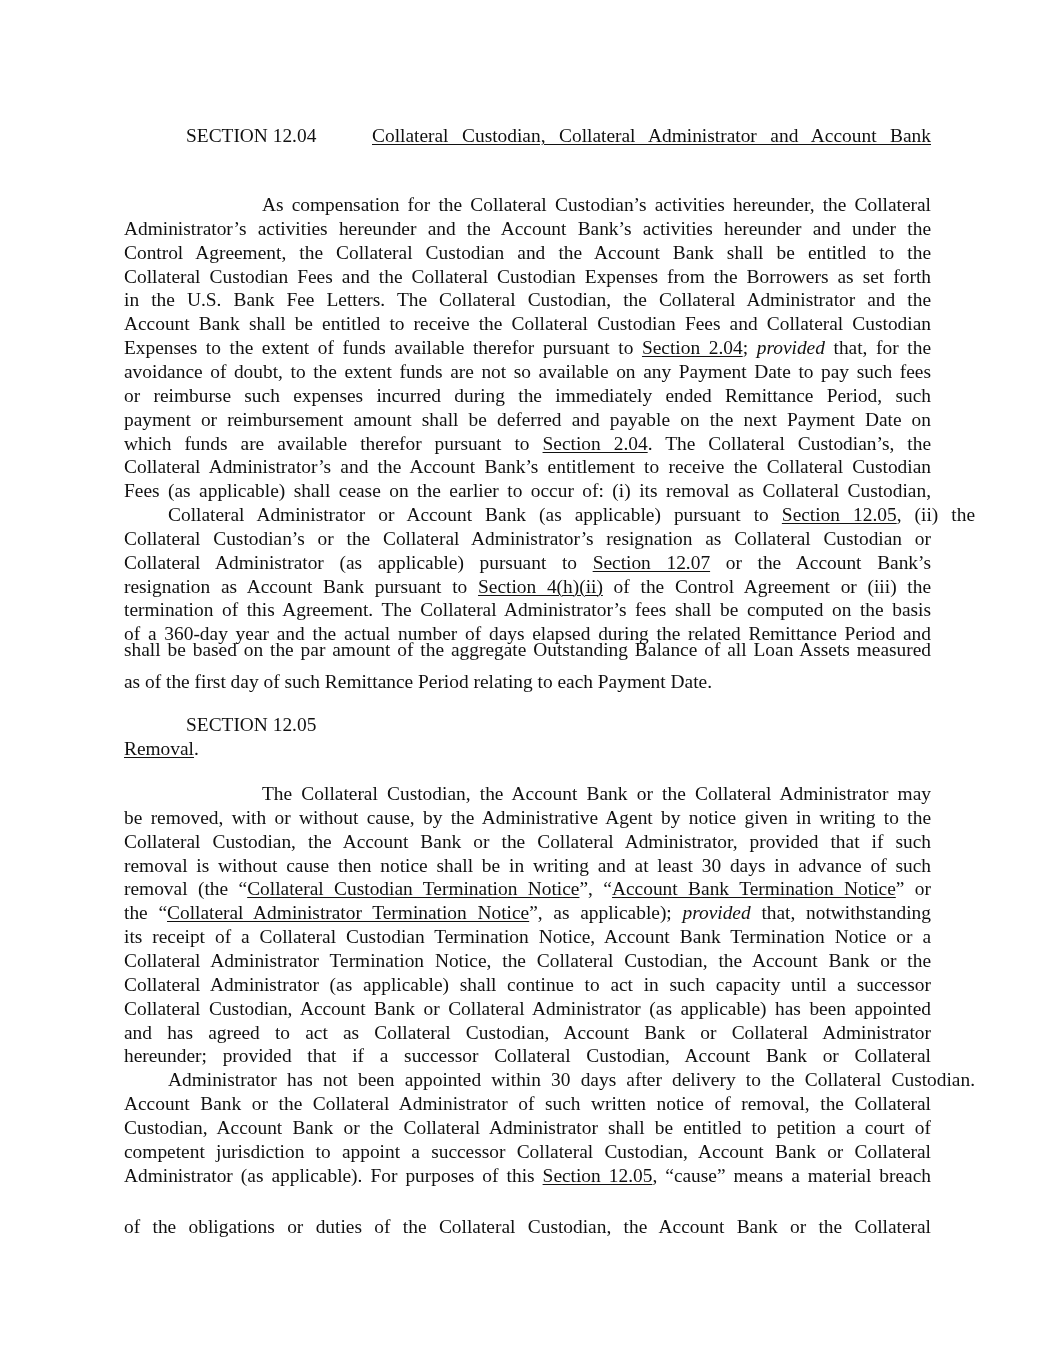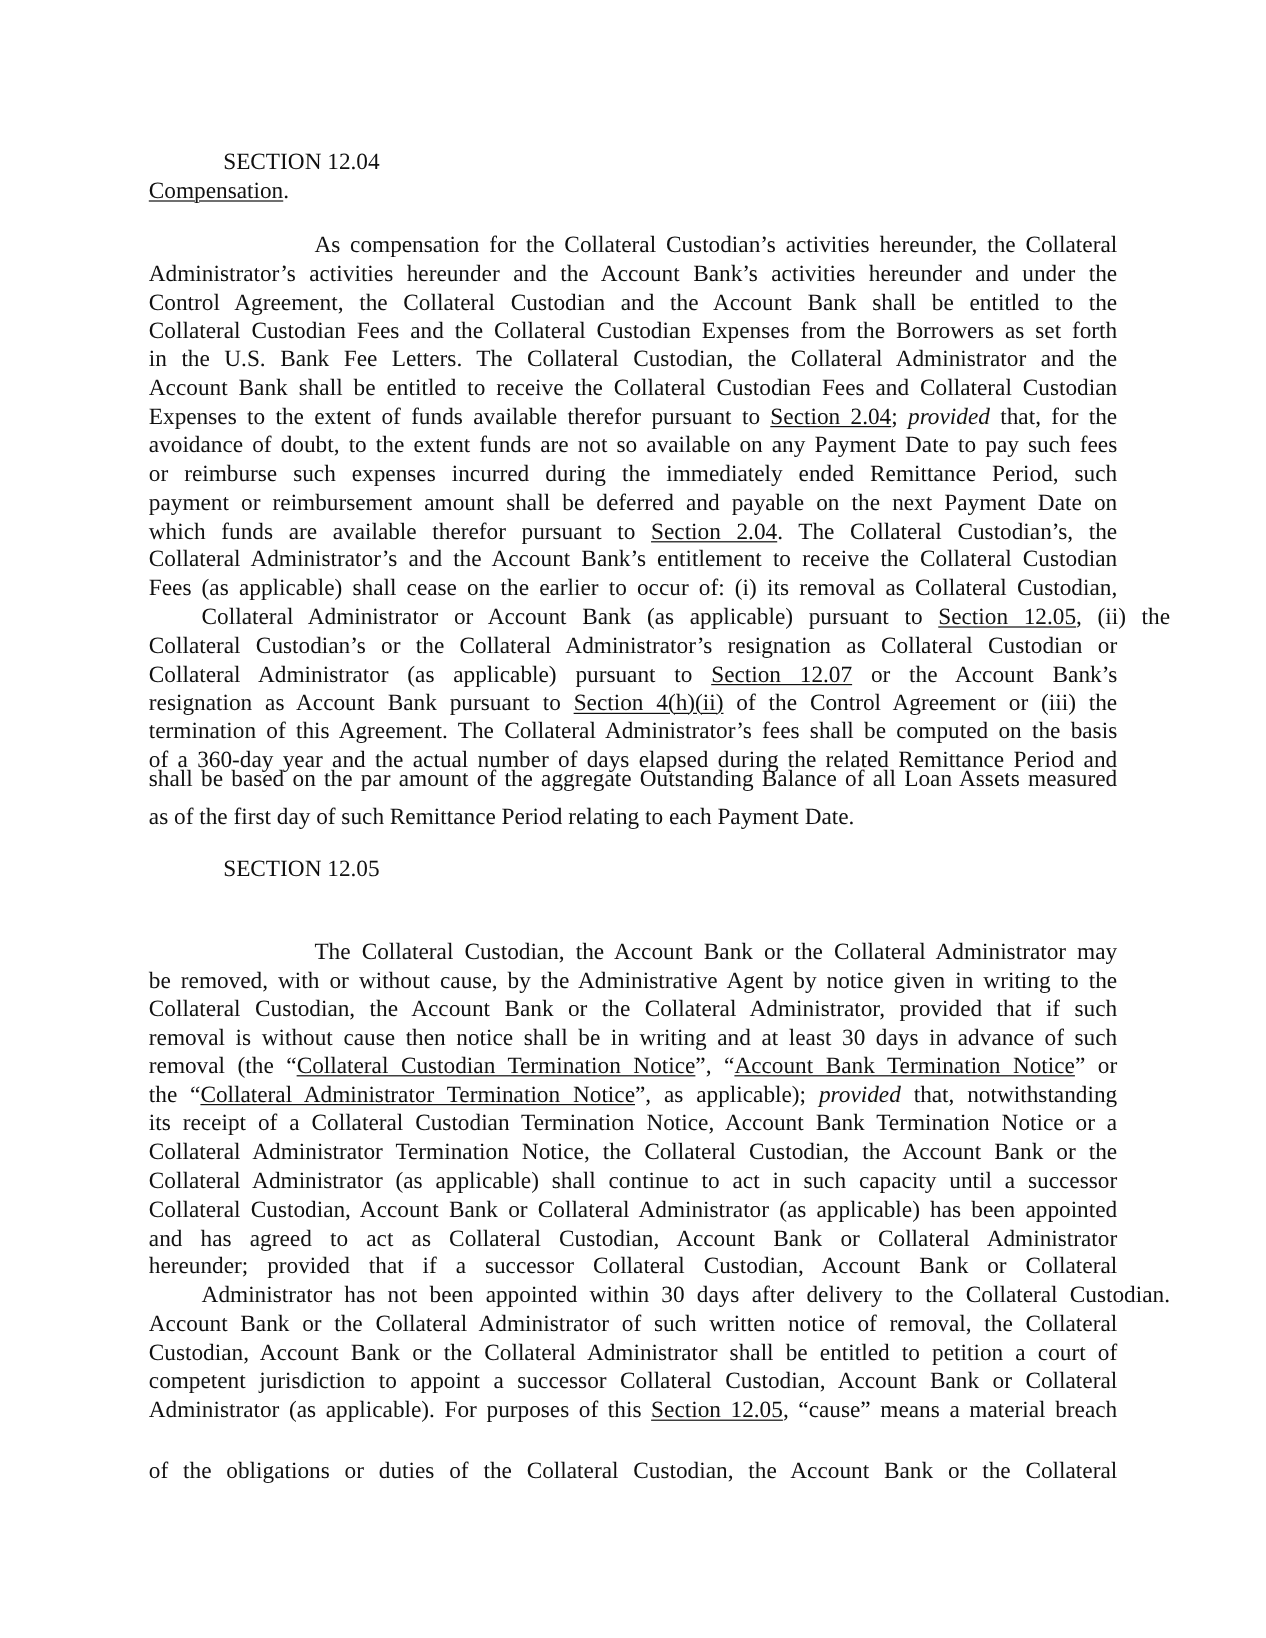--- a/index.html
+++ b/index.html
@@ -16,21 +16,21 @@
   .sec-title { position: absolute; left: 372px; width: 559px; font-size: 19.4px; line-height: 24px;
                white-space: nowrap; text-align: justify; text-align-last: justify; }
   .page-number { position: absolute; left: 0; width: 1055px; top: 1220px; text-align: center; font-size: 15px; }
 </style>
 </head>
 <body>
 
 <div class="page">
 
   <div class="sec-num" style="top:124px">SECTION 12.04</div>
-  <div class="line last" style="top:148px"><span class="u">Compensation</span><span>.</span></div>
+  <div class="sec-title u" style="top:124px">Collateral Custodian, Collateral Administrator and Account Bank</div>
 
   <div id="para1">
       <div class="line indent" style="top: 193px;"><span>As compensation for the Collateral Custodian’s activities hereunder, the Collateral</span></div>
       <div class="line" style="top: 216.85px;"><span>Administrator’s activities hereunder and the Account Bank’s activities hereunder and under the</span></div>
       <div class="line" style="top: 240.7px;"><span>Control Agreement, the Collateral Custodian and the Account Bank shall be entitled to the</span></div>
       <div class="line" style="top: 264.55px;"><span>Collateral Custodian Fees and the Collateral Custodian Expenses from the Borrowers as set forth</span></div>
       <div class="line" style="top: 288.4px;"><span>in the U.S. Bank Fee Letters.  The Collateral Custodian, the Collateral Administrator and the</span></div>
       <div class="line" style="top: 312.25px;"><span>Account Bank shall be entitled to receive the Collateral Custodian Fees and Collateral Custodian</span></div>
       <div class="line" style="top: 336.1px;"><span>Expenses to the extent of funds available therefor pursuant to </span><span class="u">Section 2.04</span><span>; </span><span class="i">provided</span><span> that, for the</span></div>
       <div class="line" style="top: 359.95px;"><span>avoidance of doubt, to the extent funds are not so available on any Payment Date to pay such fees</span></div>
@@ -43,20 +43,21 @@
       <div class="line" style="top: 526.9px;"><span>Collateral Custodian’s or the Collateral Administrator’s resignation as Collateral Custodian or</span></div>
       <div class="line" style="top: 550.75px;"><span>Collateral Administrator (as applicable) pursuant to </span><span class="u">Section 12.07</span><span> or the Account Bank’s</span></div>
       <div class="line" style="top: 574.6px;"><span>resignation as Account Bank pursuant to </span><span class="u">Section 4(h)(ii)</span><span> of the Control Agreement or (iii) the</span></div>
       <div class="line" style="top: 598.45px;"><span>termination of this Agreement. The Collateral Administrator’s fees shall be computed on the basis</span></div>
       <div class="line" style="top: 622.3px;"><span>of a 360-day year and the actual number of days elapsed during the related Remittance Period and</span></div>
       <div class="line" style="top: 638px;"><span>shall be based on the par amount of the aggregate Outstanding Balance of all Loan Assets measured</span></div>
       <div class="line last" style="top: 670px;"><span>as of the first day of such Remittance Period relating to each Payment Date.</span></div>
     </div>
 
   <div class="sec-num" style="top:713px">SECTION 12.05</div>
+  <div class="line last" style="top:737px"><span class="u">Removal</span><span>.</span></div>
 
   <div id="para2">
       <div class="line indent" style="top: 782px;"><span>The Collateral Custodian, the Account Bank or the Collateral Administrator may</span></div>
       <div class="line" style="top: 805.85px;"><span>be removed, with or without cause, by the Administrative Agent by notice given in writing to the</span></div>
       <div class="line" style="top: 829.7px;"><span>Collateral Custodian, the Account Bank or the Collateral Administrator, provided that if such</span></div>
       <div class="line" style="top: 853.55px;"><span>removal is without cause then notice shall be in writing and at least 30 days in advance of such</span></div>
       <div class="line" style="top: 877.4px;"><span>removal (the “</span><span class="u">Collateral Custodian Termination Notice</span><span>”, “</span><span class="u">Account Bank Termination Notice</span><span>” or</span></div>
       <div class="line" style="top: 901.25px;"><span>the “</span><span class="u">Collateral Administrator Termination Notice</span><span>”, as applicable); </span><span class="i">provided</span><span> that, notwithstanding</span></div>
       <div class="line" style="top: 925.1px;"><span>its receipt of a Collateral Custodian Termination Notice, Account Bank Termination Notice or a</span></div>
       <div class="line" style="top: 948.95px;"><span>Collateral Administrator Termination Notice, the Collateral Custodian, the Account Bank or the</span></div>

